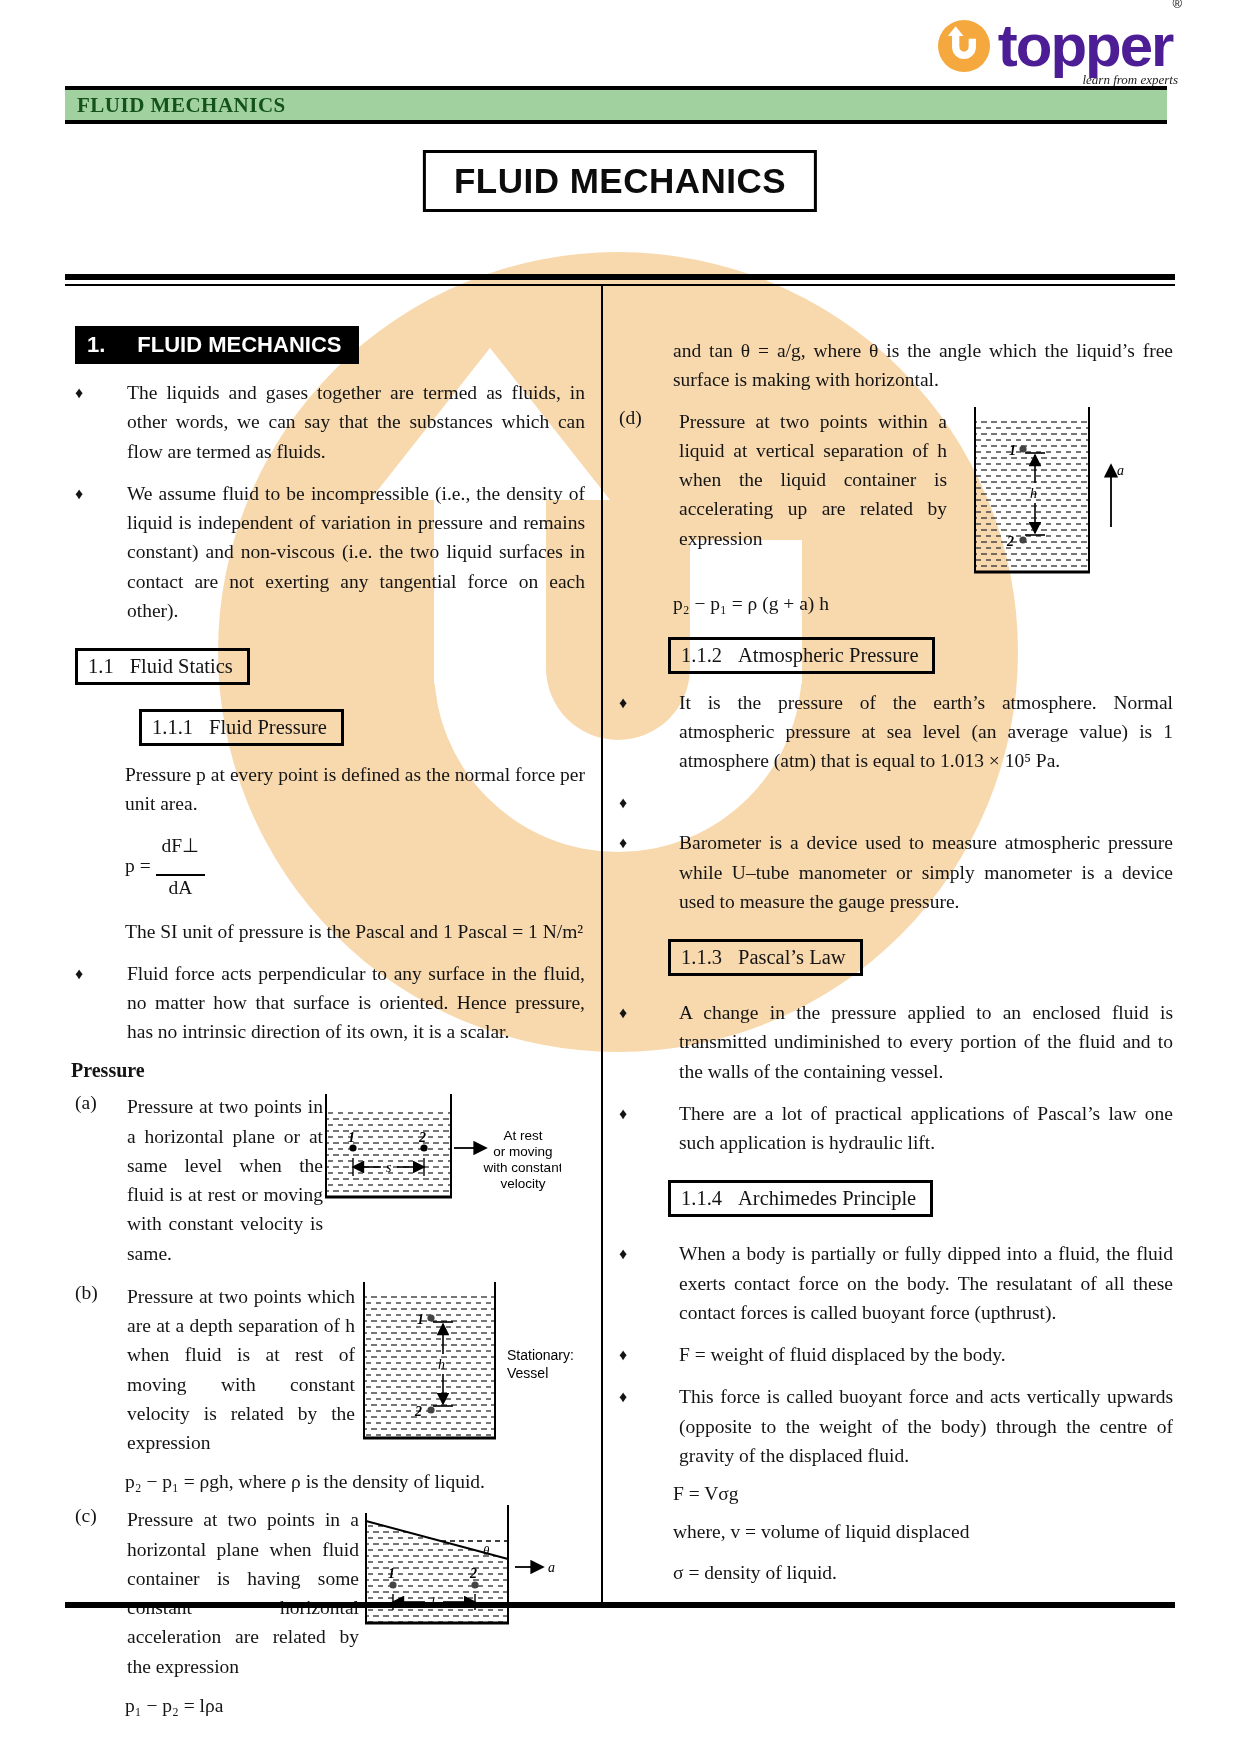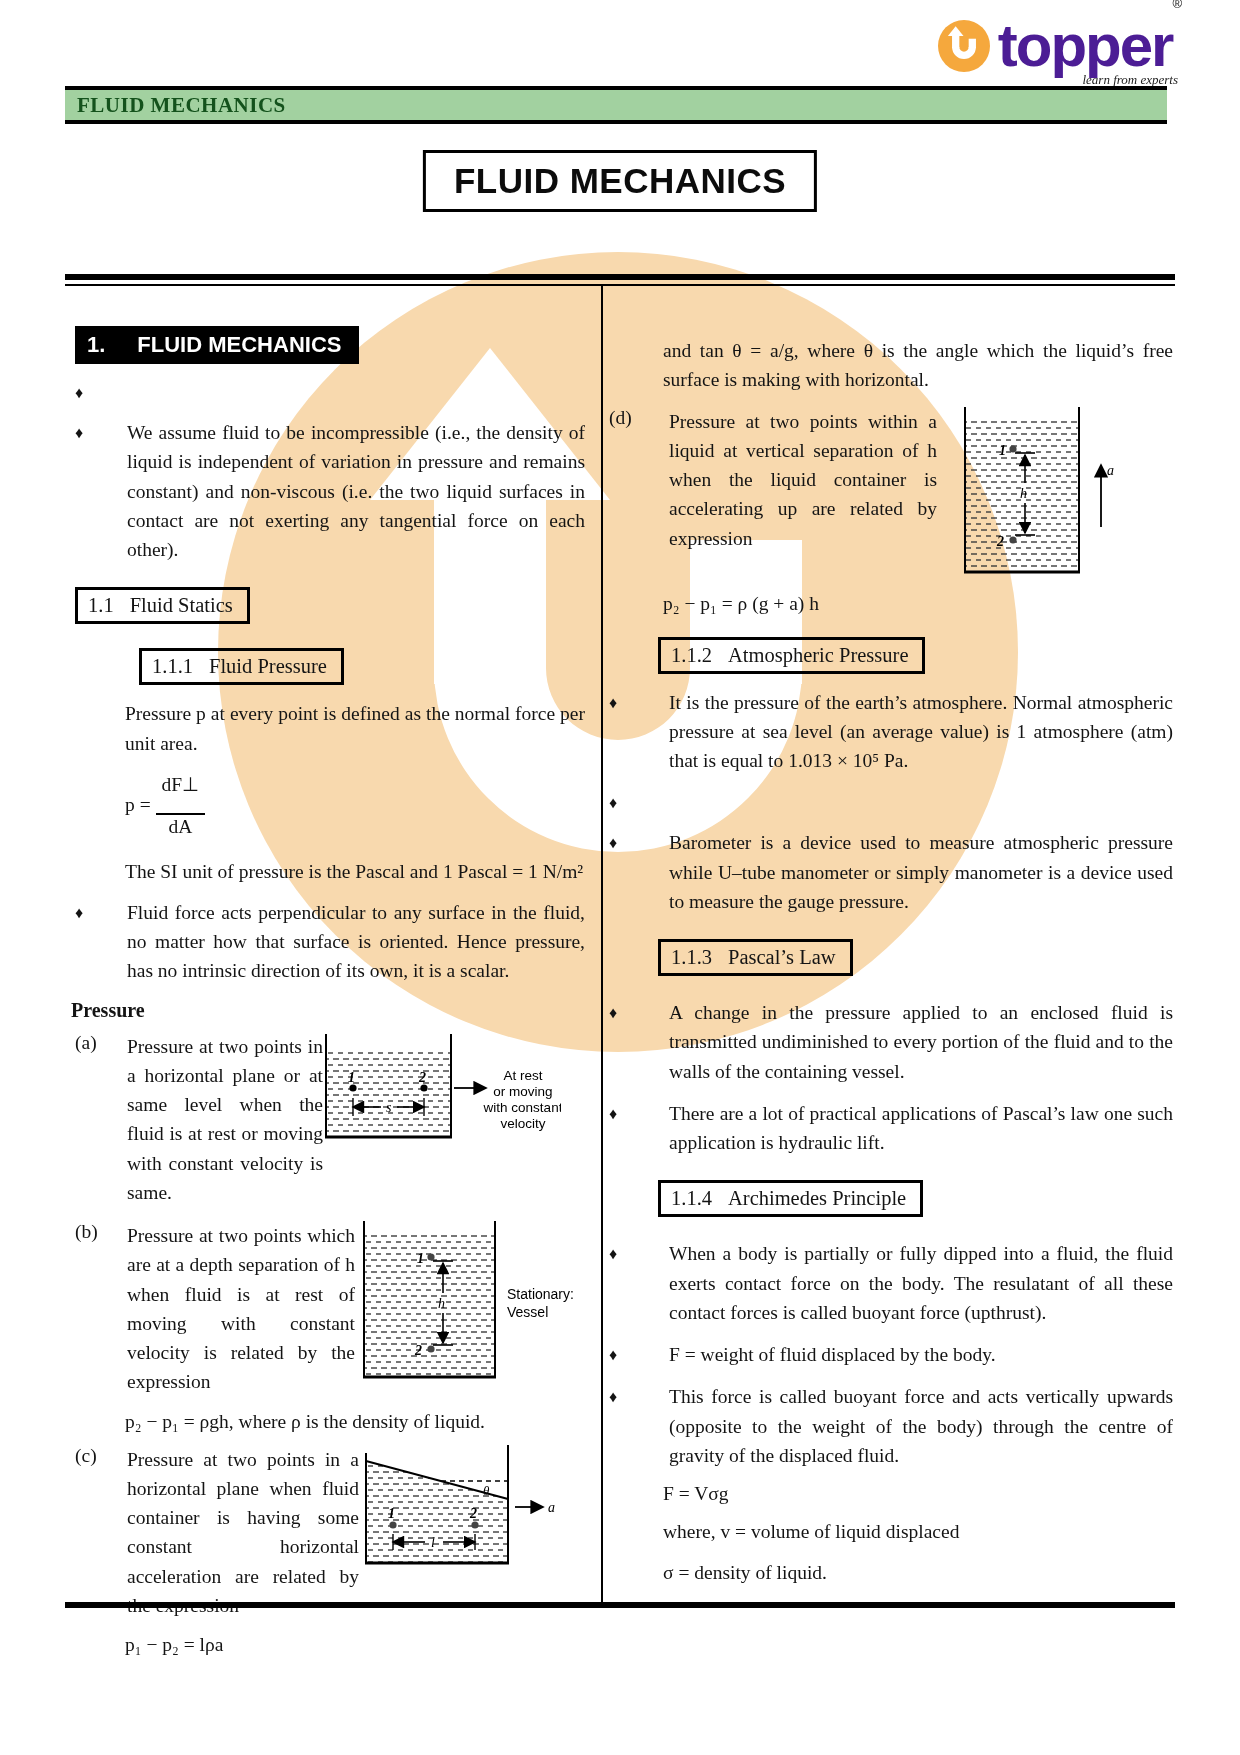--- a/index.html
+++ b/index.html
@@ -32,21 +32,21 @@
              border-top:6px solid #000;border-bottom:2px solid #000;z-index:2;}
   .hr-bottom{position:absolute;left:65px;top:1602px;width:1110px;height:6px;background:#000;z-index:2;}
 
   
   .watermark{position:absolute;left:218px;top:252px;width:800px;height:800px;z-index:0;}
 
   
   .cols{position:absolute;left:65px;top:286px;width:1110px;height:1316px;display:flex;z-index:1;}
   .col-left{width:536px;box-sizing:border-box;padding:40px 16px 0 4px;}
   .col-divider{width:2px;background:#000;}
-  .col-right{flex:1;box-sizing:border-box;padding:50px 2px 0 0;}
+  .col-right{flex:1;box-sizing:border-box;padding:50px 2px 0 10px;}
 
   .body-text{font-size:19.5px;line-height:1.5;text-align:justify;}
 
   
   .sec-head{display:inline-flex;gap:32px;background:#000;color:#fff;
             font-family:"Liberation Sans",sans-serif;font-weight:bold;font-size:22px;
             padding:6px 18px 6px 12px;margin:0 0 14px 6px;}
 
   
   .box-head{display:inline-flex;gap:16px;border:3px solid #000;font-weight:normal;font-size:20.5px;
@@ -142,20 +142,21 @@
 
     <div class="col-left">
 
       <div class="sec-head">
         <span>1.</span>
         <span>FLUID MECHANICS</span>
       </div>
 
       <div class="bullet body-text">
         <span class="dia">♦</span>
+        <span class="txt">The liquids and gases together are termed as fluids, in other words, we can say that the substances which can flow are termed as fluids.</span>
       </div>
       <div class="bullet body-text">
         <span class="dia">♦</span>
         <span class="txt">We assume fluid to be incompressible (i.e., the density of liquid is independent of variation in pressure and remains constant) and non-viscous (i.e. the two liquid surfaces in contact are not exerting any tangential force on each other).</span>
       </div>
 
       <div class="box-head">
         <span>1.1</span>
         <span>Fluid Statics</span>
       </div><br>

